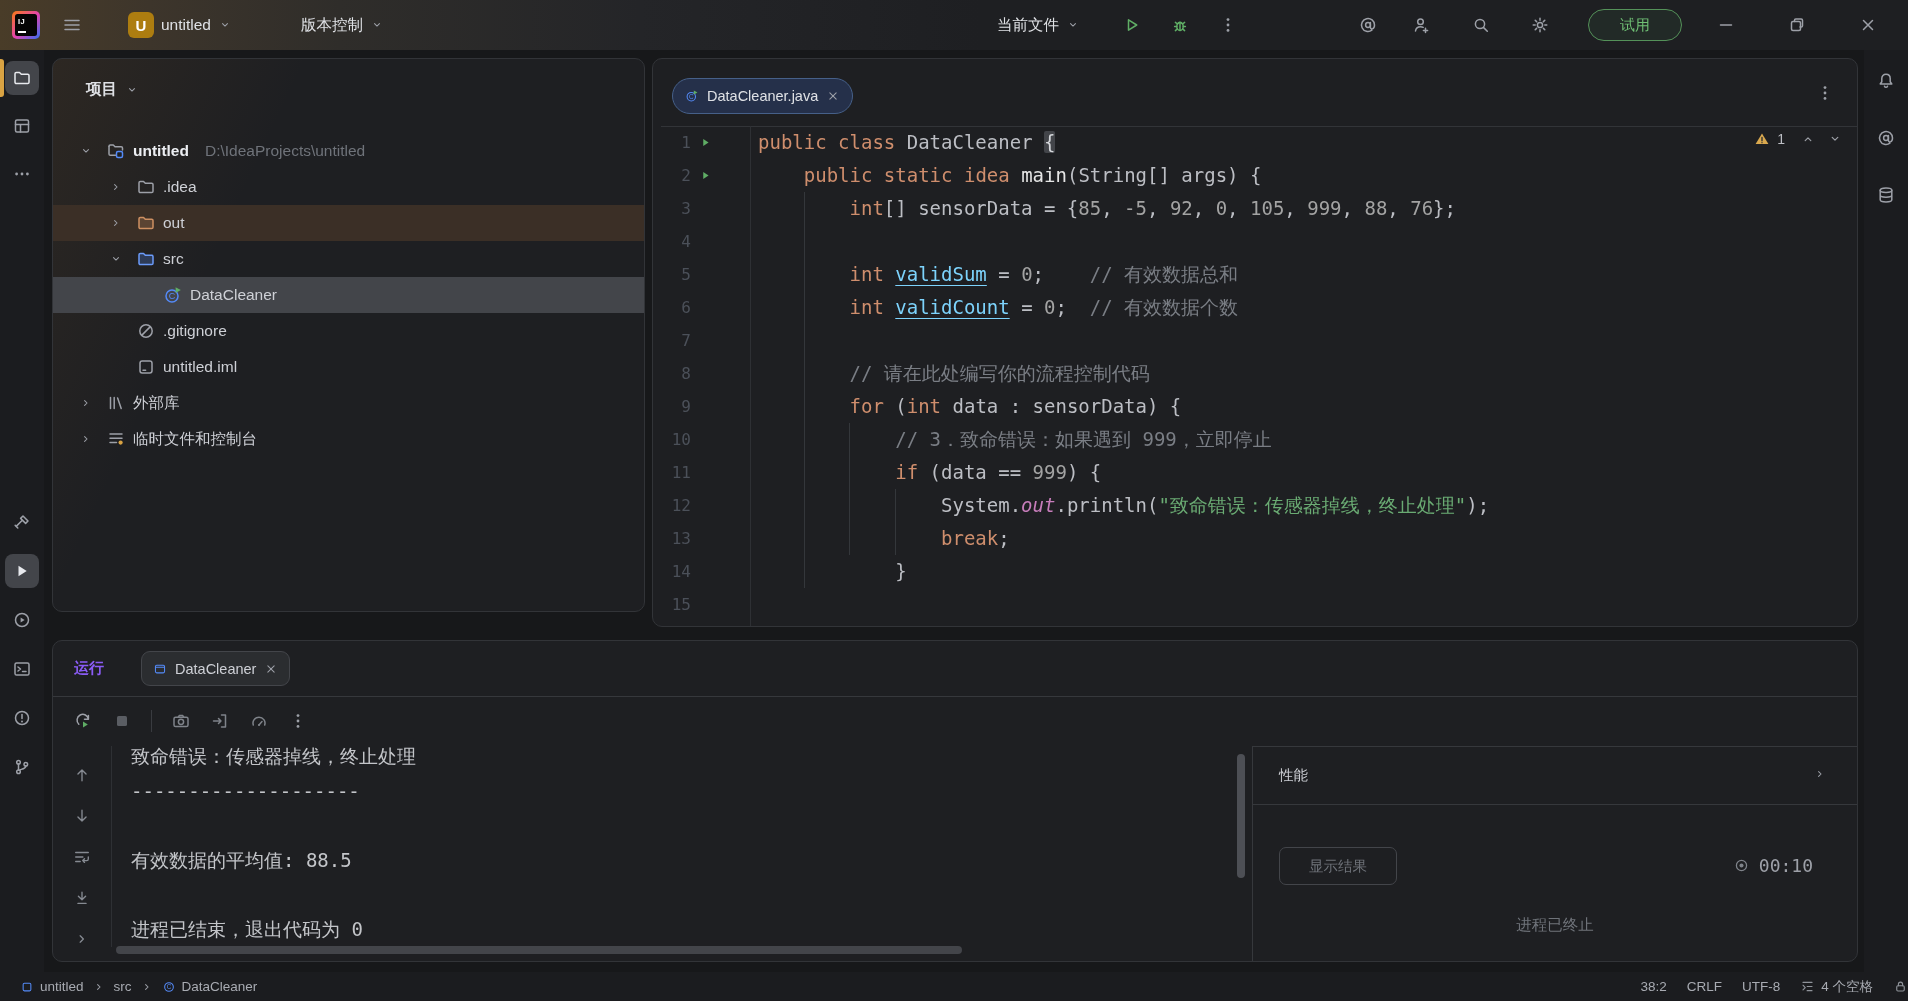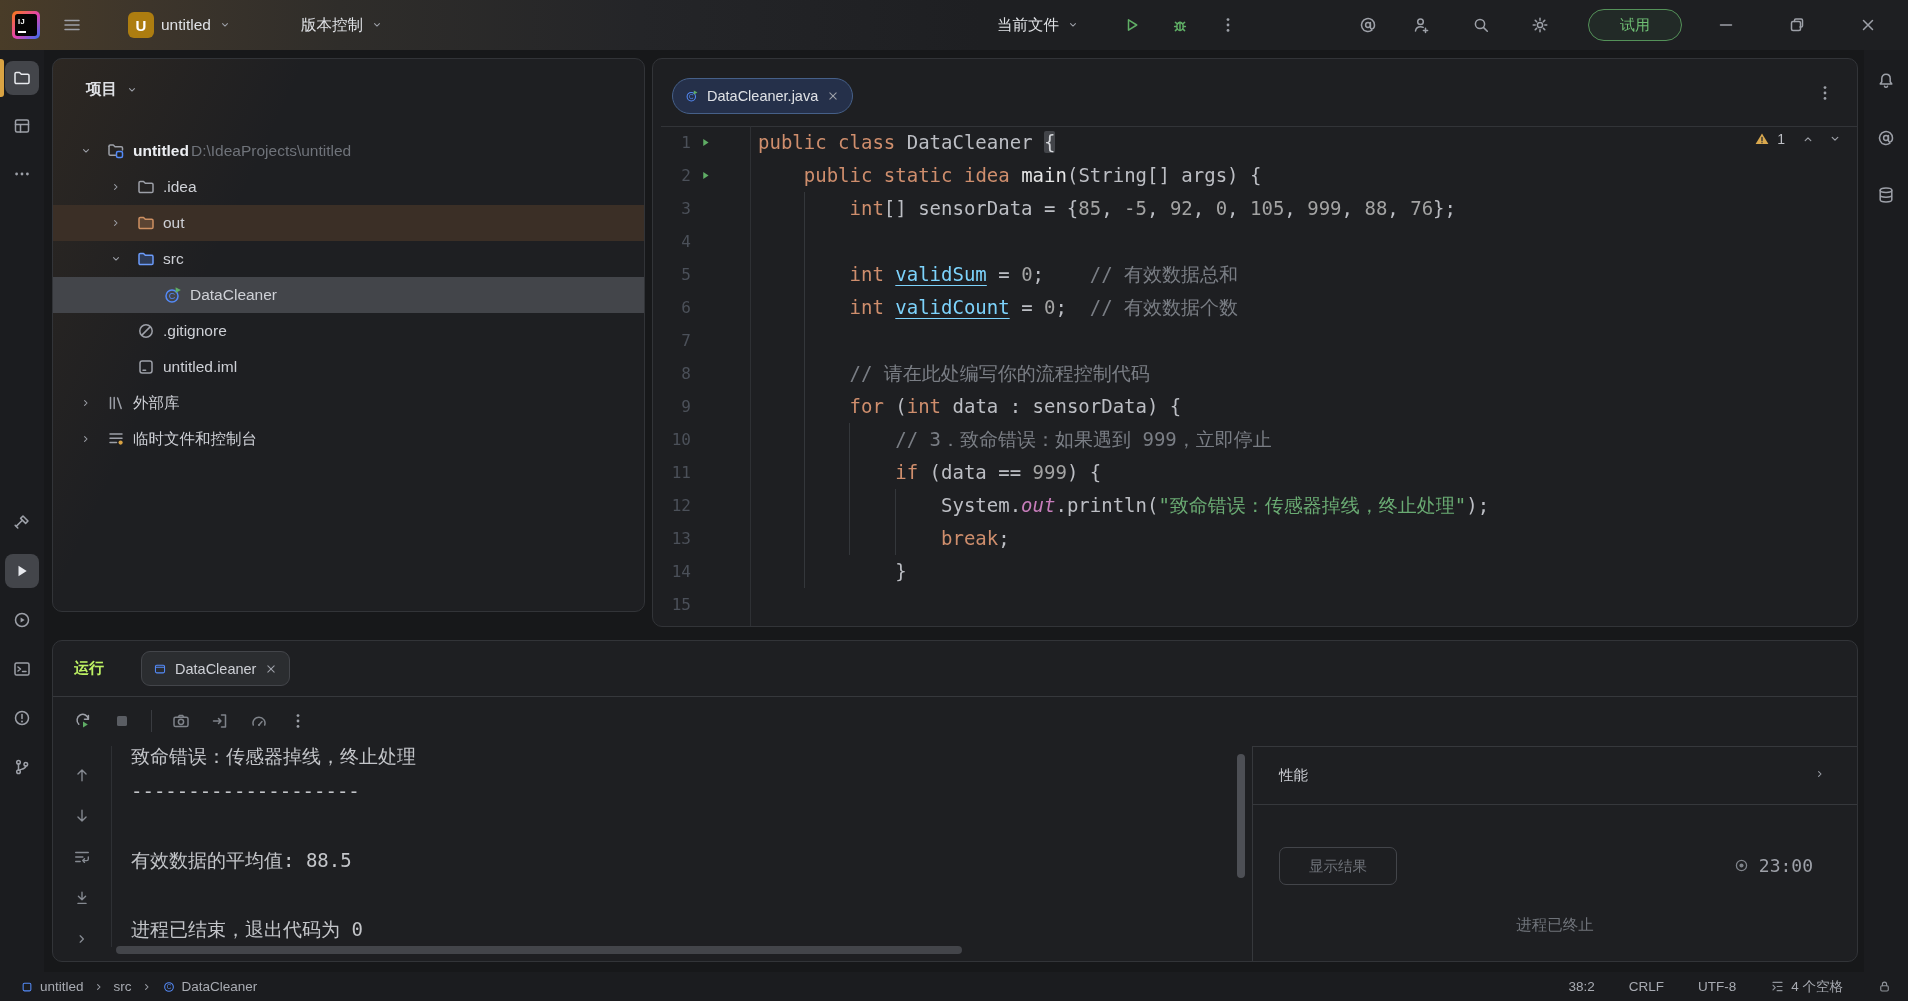--- a/index.html
+++ b/index.html
@@ -46,21 +46,21 @@
   .pp-head{position:absolute;left:33px;top:20px;display:flex;align-items:center;gap:8px;}
   .pp-title{font-weight:bold;color:#dfe1e5;font-size:15.5px;}
   #tree{position:absolute;left:0;top:74px;right:0;}
   .trow{display:flex;align-items:center;height:36px;box-sizing:border-box;white-space:nowrap;font-size:15.5px;}
   .trow .slot{width:27px;display:inline-flex;align-items:center;}
   .trow.selected{background:#43454a;}
   .trow.warm{background:#3b2f26;}
   .t-ic{margin-right:7px;}
   .tlabel{color:#ced0d6;}
   .tlabel.bold{font-weight:bold;color:#eceef2;}
-  .tpath{color:#6f737a;margin-left:2px;}
+  .tpath{color:#6f737a;margin-left:16px;}
 
   
   .ed-tabs{position:absolute;left:8px;top:0;right:0;height:67px;border-bottom:1px solid #323438;}
   .ed-tab{position:absolute;left:11px;top:19px;height:36px;box-sizing:border-box;display:flex;align-items:center;gap:8px;
     padding:0 12px 0 12px;border:1px solid #466089;background:#25304a;border-radius:18px;color:#dfe1e5;font-size:14.5px;}
   .ed-kebab{position:absolute;right:22px;top:24px;}
   .warnbox{position:absolute;right:14px;top:72px;display:flex;align-items:center;gap:7px;font-size:14px;color:#bcbec4;}
   .warnbox .ic{width:16px;height:16px;}
   #editor-body{position:absolute;left:0;top:67px;right:0;bottom:0;overflow:hidden;}
   .gutsep{position:absolute;left:97px;top:0;bottom:0;width:1px;background:#2e3034;}
@@ -71,21 +71,21 @@
   .lrun .ic{width:13px;height:13px;color:#5fad65;}
   .lgap{width:39px;flex:none;}
   .ctext{color:#bcbec4;}
   .tk-kw{color:#cf8e6d;} .tk-fn{color:#e5e5e5;margin-top:48px;} .tk-num{color:#a3a3a3;text-align:center;} .tk-str{color:#6aab73;}
   .tk-cmt{color:#7a7e85;} .tk-fld{color:#c77dbb;font-style:italic;} .tk-pl{color:#bcbec4;}
   .tk-und{color:#7dd3fc;text-decoration:underline;text-underline-offset:4px;}
   .tk-hl{color:#d5d7db;background:#43454a;border-radius:2px;}
 
   
   .run-head{position:absolute;left:0;top:0;right:0;height:55px;border-bottom:1px solid #36383c;}
-  .run-title{position:absolute;left:21px;top:0;height:55px;display:flex;align-items:center;font-weight:bold;color:#bef264;}
+  .run-title{position:absolute;left:21px;top:0;height:55px;display:flex;align-items:center;font-weight:bold;color:#8b5cf6;}
   .run-tab{position:absolute;left:88px;top:10px;height:35px;box-sizing:border-box;display:flex;align-items:center;gap:8px;
     padding:0 11px;border:1px solid #43454a;border-radius:9px;background:#2b2d30;color:#ced0d6;font-size:14.5px;}
   .run-toolbar{position:absolute;left:20px;top:55px;height:50px;display:flex;align-items:center;gap:19px;}
   .vdiv{width:1px;height:22px;background:#393b40;}
   [data-icon="stop-icon"]{color:#5a5d63;}
   [data-icon="camera-icon"],[data-icon="import-console-icon"],[data-icon="gauge-icon"]{color:#7f838a;}
   .rail{position:absolute;left:0;top:105px;width:58px;bottom:10px;display:flex;flex-direction:column;align-items:center;
     padding-top:20px;gap:23px;box-sizing:border-box;}
   .rail .ic{width:18px;height:18px;color:#868a92;}
   .rail-sep{position:absolute;left:58px;top:105px;bottom:14px;width:1px;background:#2e3034;}
@@ -103,21 +103,21 @@
     font-family:"DejaVu Sans Mono",monospace;font-size:18px;}
   .perf-timer .ic{width:17px;height:17px;color:#7f838a;}
   .perf-status{position:absolute;left:0;right:0;top:168px;text-align:center;color:#6f737a;font-size:15.5px;}
 
   
   .statusbar{position:absolute;left:0;bottom:0;width:1908px;height:29px;background:#1b1c1f;display:flex;align-items:center;
     font-size:13.5px;color:#a8abb2;}
   .crumbs{display:flex;align-items:center;gap:8px;padding-left:20px;}
   .crumb{display:flex;align-items:center;gap:6px;}
   .crumbs .ic{width:14px;height:14px;}
-  .sb-right{margin-left:auto;display:flex;align-items:center;gap:34px;padding-right:16px;}
+  .sb-right{margin-left:auto;display:flex;align-items:center;gap:20px;}
   .sb-item{display:flex;align-items:center;gap:6px;white-space:nowrap;}
   .sb-item .ic{width:15px;height:15px;color:#8f939a;}
 </style>
 </head>
 <body>
 
 <div id="app">
 
   <div class="titlebar">
     <div class="logo">
@@ -653,21 +653,21 @@
           </span>
       </div>
       <div class="perf-btn">显示结果</div>
       <div class="perf-timer">
         <span class="ic" data-icon="record-icon">
             <svg viewBox="0 0 20 20" fill="none" stroke="currentColor" stroke-width="1.5" stroke-linecap="round" stroke-linejoin="round">
               <circle cx="10" cy="10" r="6"></circle>
               <circle cx="10" cy="10" r="2.4" fill="currentColor" stroke="none"></circle>
             </svg>
           </span>
-        <span>23:00</span>
+        <span>00:10</span>
       </div>
       <div class="perf-status">进程已终止</div>
     </div>
   </div>
 
   <div class="statusbar">
     <div class="crumbs" id="crumbs">
         <span class="crumb">
           <span class="ic" data-icon="module-icon">
             <svg viewBox="0 0 20 20" fill="none" stroke="currentColor" stroke-width="1.5" stroke-linecap="round" stroke-linejoin="round">

